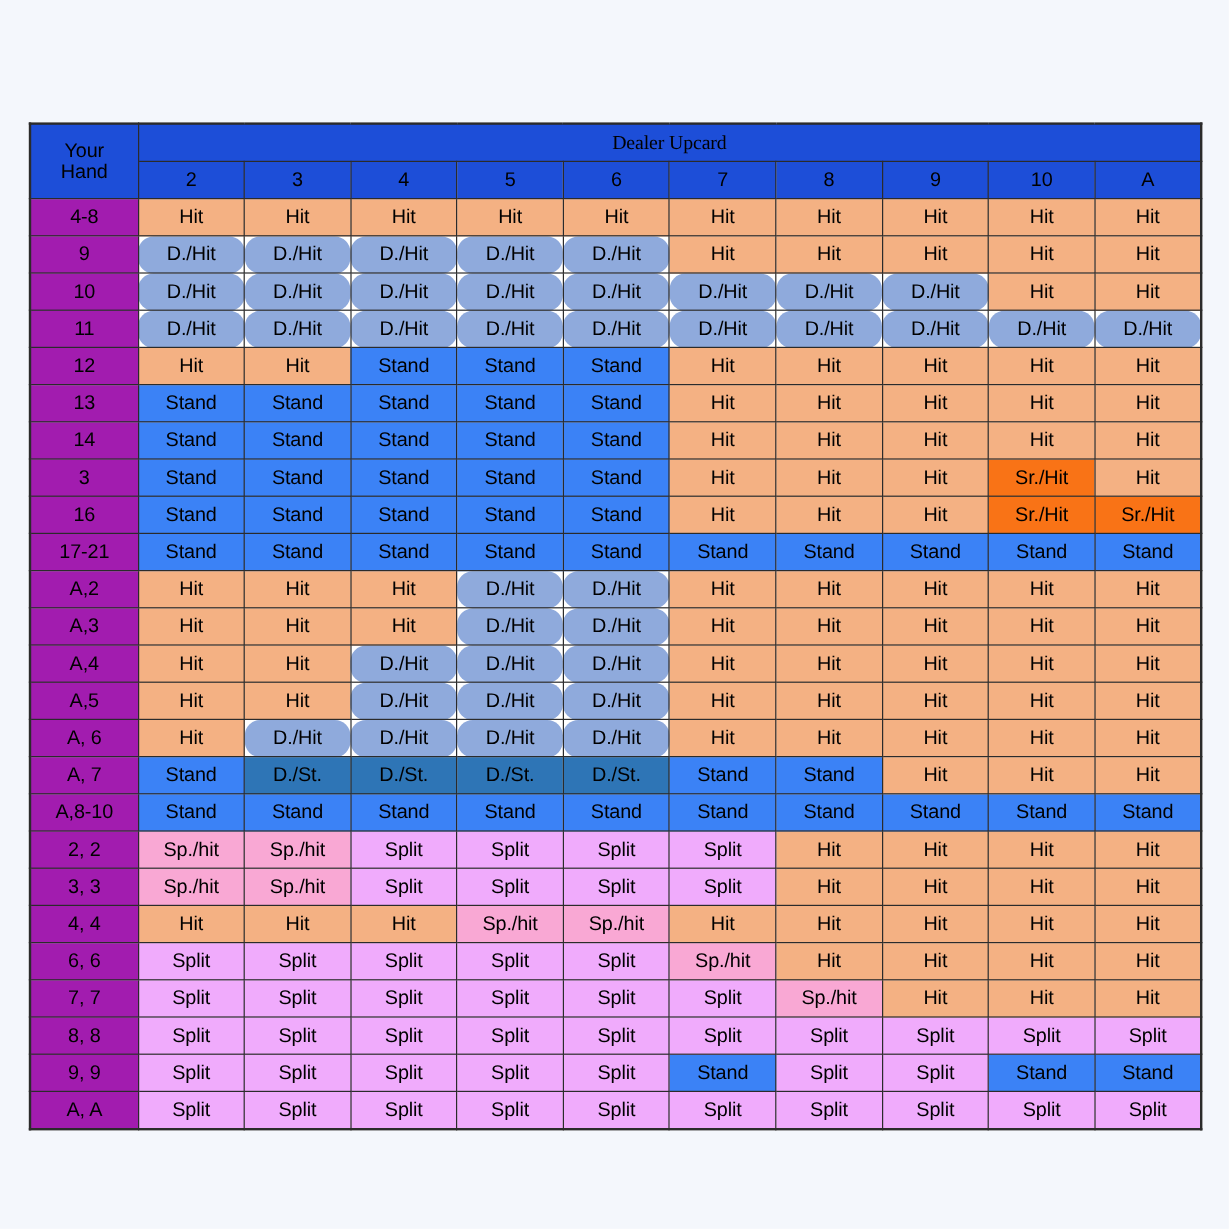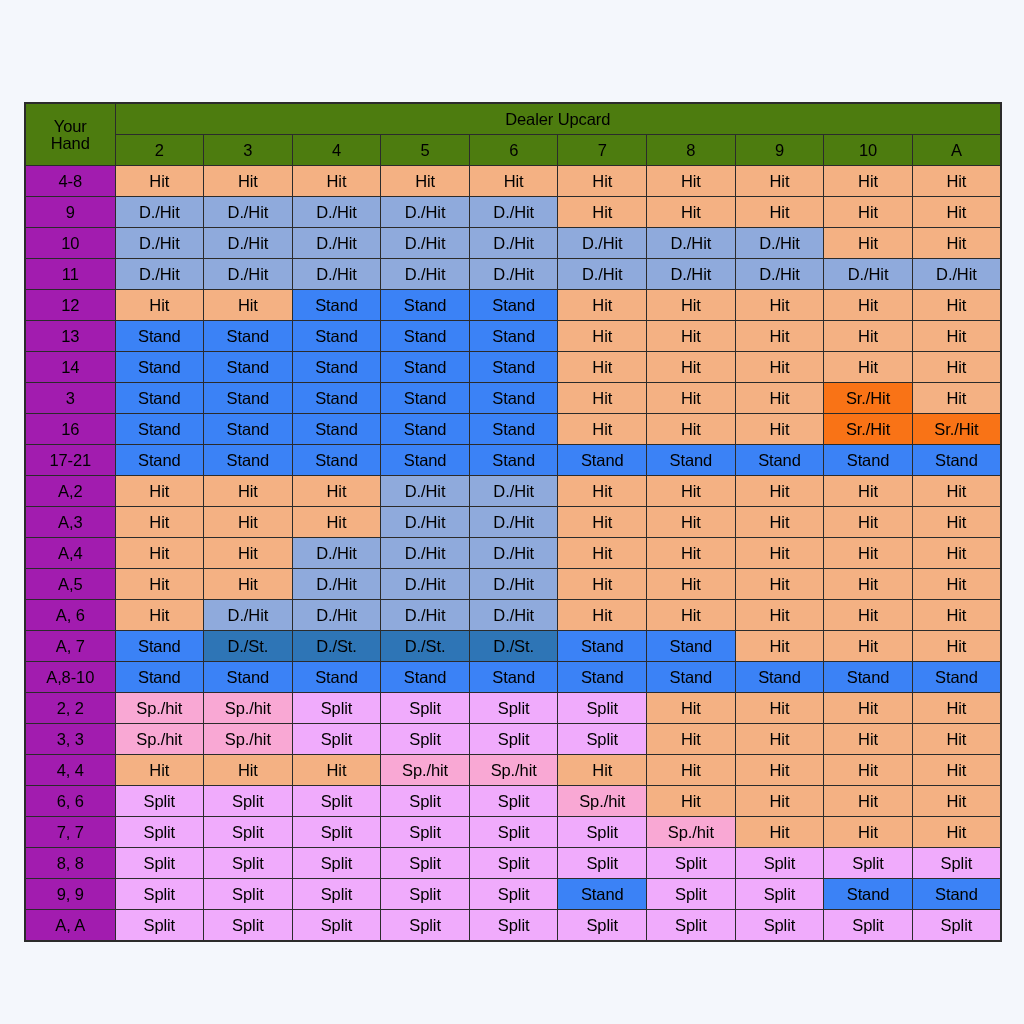--- a/index.html
+++ b/index.html
@@ -37,43 +37,44 @@
     padding: 0;
     line-height: 1;
     letter-spacing: -0.1px;
   }
   
   col.rowlabel { width: 90px; }
   col.dealer   { width: 88.6px; }
 
   
   .hdr-corner, .hdr-dealer, .hdr-up {
-    background: #4d7c0f;
+    background: #1d4ed8;
     font-size: 17px;
   }
   .hdr-corner {
     height: 60px;
     line-height: 1.38;
   }
   .hdr-dealer {
     height: 30px;
     letter-spacing: 0.2px;
+    font-family: Liberation Serif, serif;
   }
   .hdr-up { height: 30px; }
 
   
   td.rowlabel {
     background: #a21caf;
     font-size: 16.5px;
   }
 
   
   .act-hit     { background: #f4b183; }
   .act-stand   { background: #3b82f6; }
-  .act-dhit    { background: #8faadc; }
+  .act-dhit    { background: #8faadc; border-radius: 13px; }
   .act-dst     { background: #2e75b6; }
   .act-split   { background: #f0abfc; }
   .act-sphit   { background: #f9a8d4; }
   .act-srhit   { background: #f97316; }
 </style>
 </head>
 <body>
 
 <div id="chart-wrap">
   <table class="strategy">

